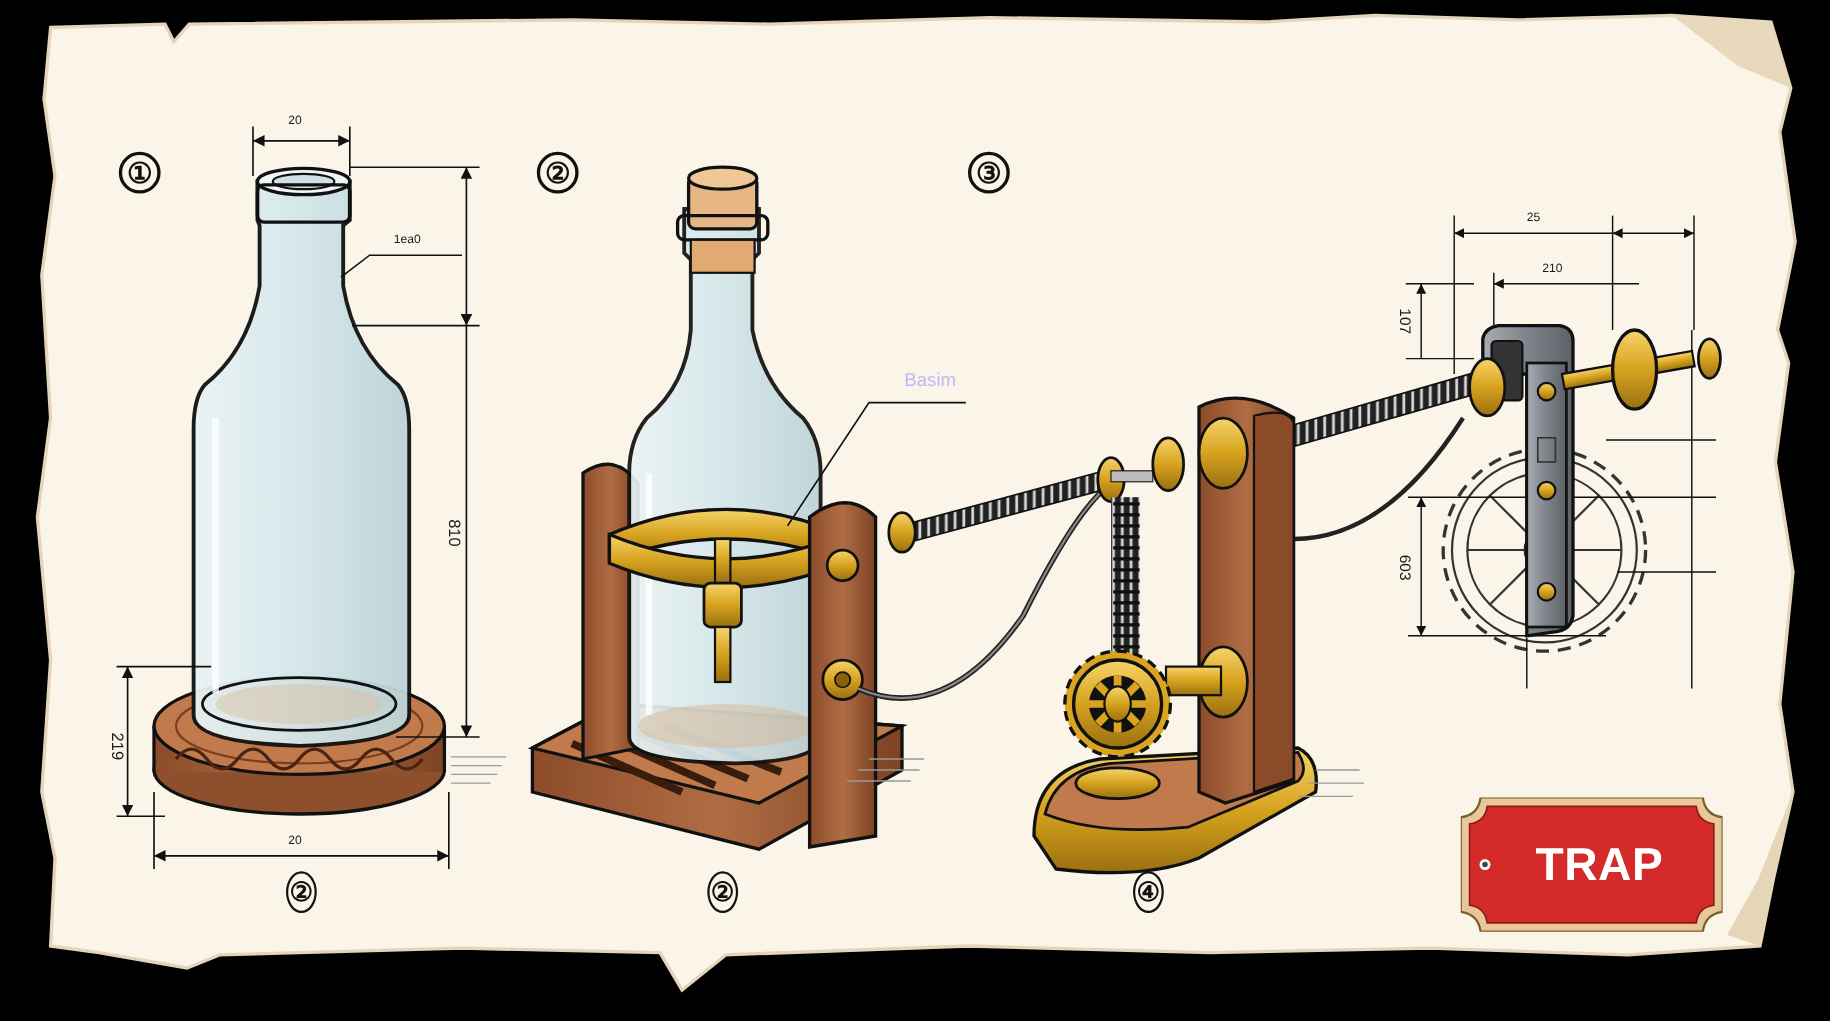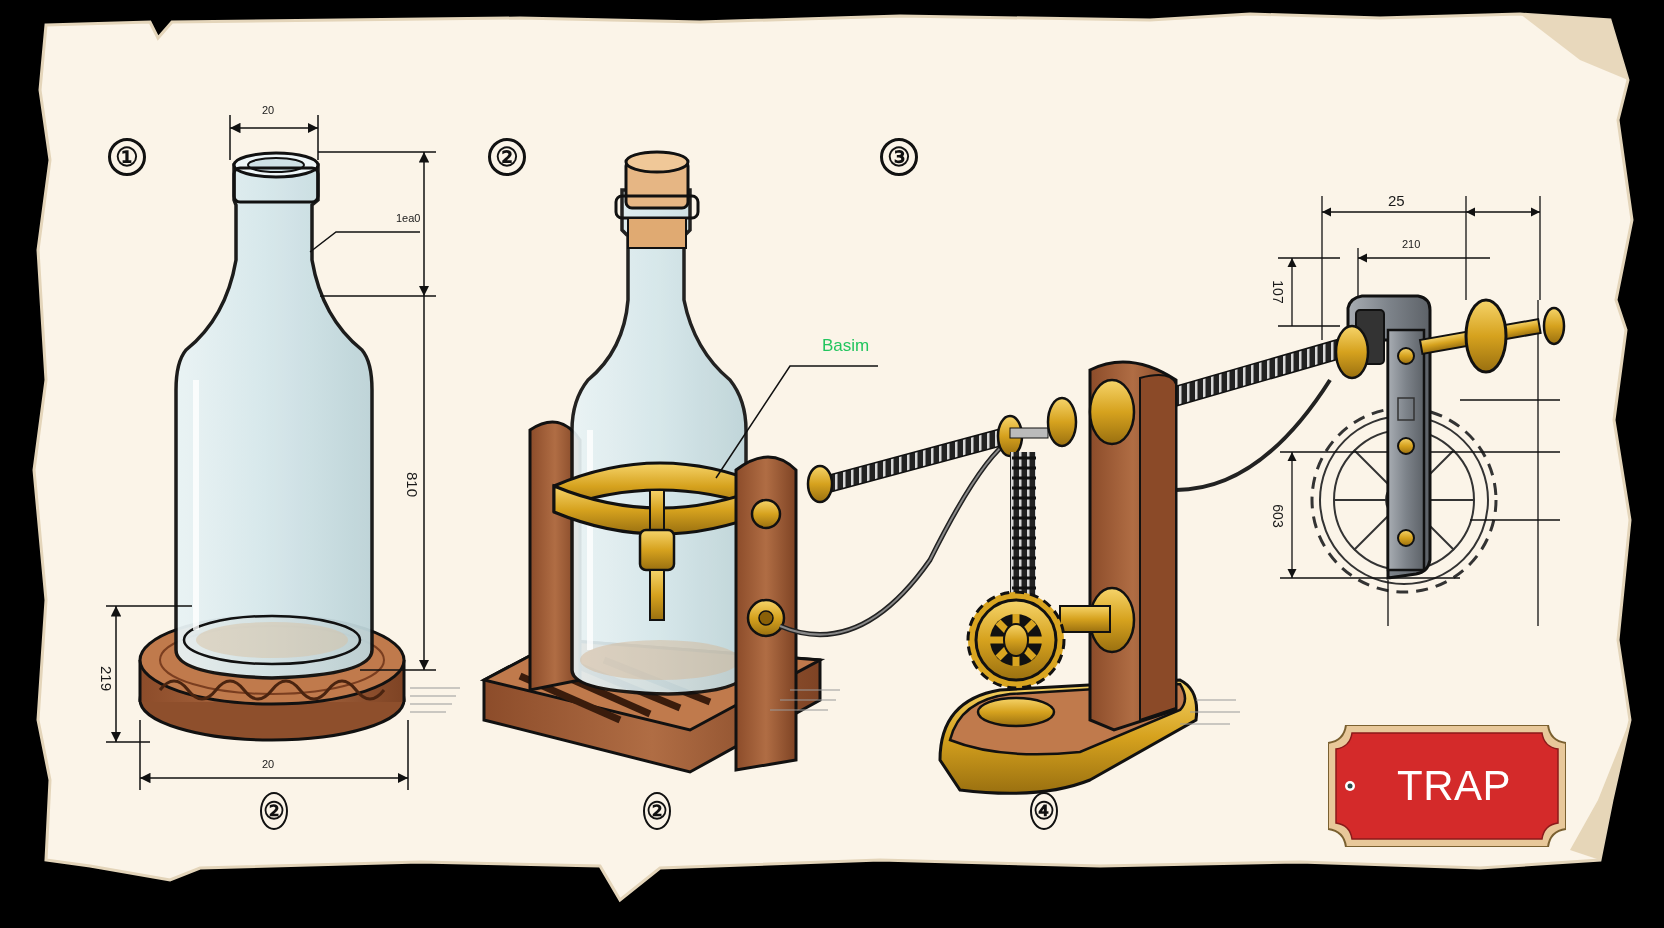--- a/index.html
+++ b/index.html
@@ -5,24 +5,24 @@
   html,body{margin:0;padding:0;background:#000;}
   body{width:1664px;height:928px;overflow:hidden;position:relative;font-family:"Liberation Sans",sans-serif;}
   #stage{position:absolute;left:0;top:0;width:1664px;height:928px;}
   .label{position:absolute;font-family:"Liberation Sans",sans-serif;color:#1a1a1a;white-space:nowrap;}
   .dim{font-size:11px;}
   .dim-v{font-size:15px;transform:rotate(90deg);transform-origin:center;}
   .step{position:absolute;width:38px;height:38px;border:3px solid #111;border-radius:50%;box-sizing:border-box;
         display:flex;align-items:center;justify-content:center;font-weight:bold;font-size:26px;color:#111;
         font-family:"Liberation Sans",sans-serif;background:transparent;}
   .step.small{width:28px;height:38px;border-width:2px;font-size:24px;border-radius:50%;}
-  .callout{position:absolute;font-size:17px;color:#22c55e;}
+  .callout{position:absolute;font-size:17px;color:#c4b5fd;}
   #sign{position:absolute;left:1328px;top:725px;width:238px;height:122px;}
   #sign .txt{position:absolute;left:0;top:0;width:100%;height:100%;display:flex;flex-direction:column;
-             align-items:center;justify-content:center;color:#fff;font-weight:normal;font-size:42px;line-height:44px;
+             align-items:center;justify-content:center;color:#fff;font-weight:bold;font-size:42px;line-height:44px;
              font-family:"Liberation Sans",sans-serif;letter-spacing:0.5px;padding-left:14px;box-sizing:border-box;}
 </style>
 </head>
 <body>
 
 <div id="stage">
 <svg width="1664" height="928" viewBox="0 0 1664 928" xmlns="http://www.w3.org/2000/svg">
   <defs>
     <linearGradient id="glassG" x1="0" x2="1">
       <stop offset="0" stop-color="#e9f3f5"></stop>
@@ -238,30 +238,30 @@
 
 <div class="step" style="left:108px;top:138px;">①</div>
 <div class="step" style="left:488px;top:138px;">②</div>
 <div class="step" style="left:880px;top:138px;">③</div>
 <div class="step small" style="left:260px;top:792px;">②</div>
 <div class="step small" style="left:643px;top:792px;">②</div>
 <div class="step small" style="left:1030px;top:792px;">④</div>
 
 
 <div class="label dim" style="left:262px;top:104px;">20</div>
-<div class="label dim" style="left:396px;top:212px;text-align:center;">1ea0</div>
+<div class="label dim" style="left:358px;top:212px;text-align:center;">1ea0</div>
 <div class="label dim-v" style="left:400px;top:476px;">810</div>
 <div class="label dim-v" style="left:94px;top:670px;">219</div>
 <div class="label dim" style="left:262px;top:758px;">20</div>
 
 
 <div class="label callout" style="left:822px;top:336px;">Basim</div>
 
 
-<div class="label dim" style="left:1388px;top:192px;font-size:15px;">25</div>
+<div class="label dim" style="left:1388px;top:192px;font-size:11px;">25</div>
 <div class="label dim" style="left:1402px;top:238px;font-size:11px;">210</div>
 <div class="label dim-v" style="left:1266px;top:284px;font-size:14px;">107</div>
 <div class="label dim-v" style="left:1266px;top:508px;font-size:14px;">603</div>
 
 
 <div id="sign">
   <svg width="238" height="122" viewBox="0 0 238 122">
     <path d="M18,0 L220,0 Q222,16 238,18 L238,104 Q222,106 220,122 L18,122 Q16,106 0,104 L0,18 Q16,16 18,0 Z" fill="#e8c89a" stroke="#7a6030" stroke-width="2"></path>
     <path d="M24,8 L214,8 Q216,22 230,24 L230,98 Q216,100 214,114 L24,114 Q22,100 8,98 L8,24 Q22,22 24,8 Z" fill="#d42a2a" stroke="#8a1a1a" stroke-width="1.5"></path>
     <circle cx="22" cy="61" r="5" fill="#fff"></circle>

